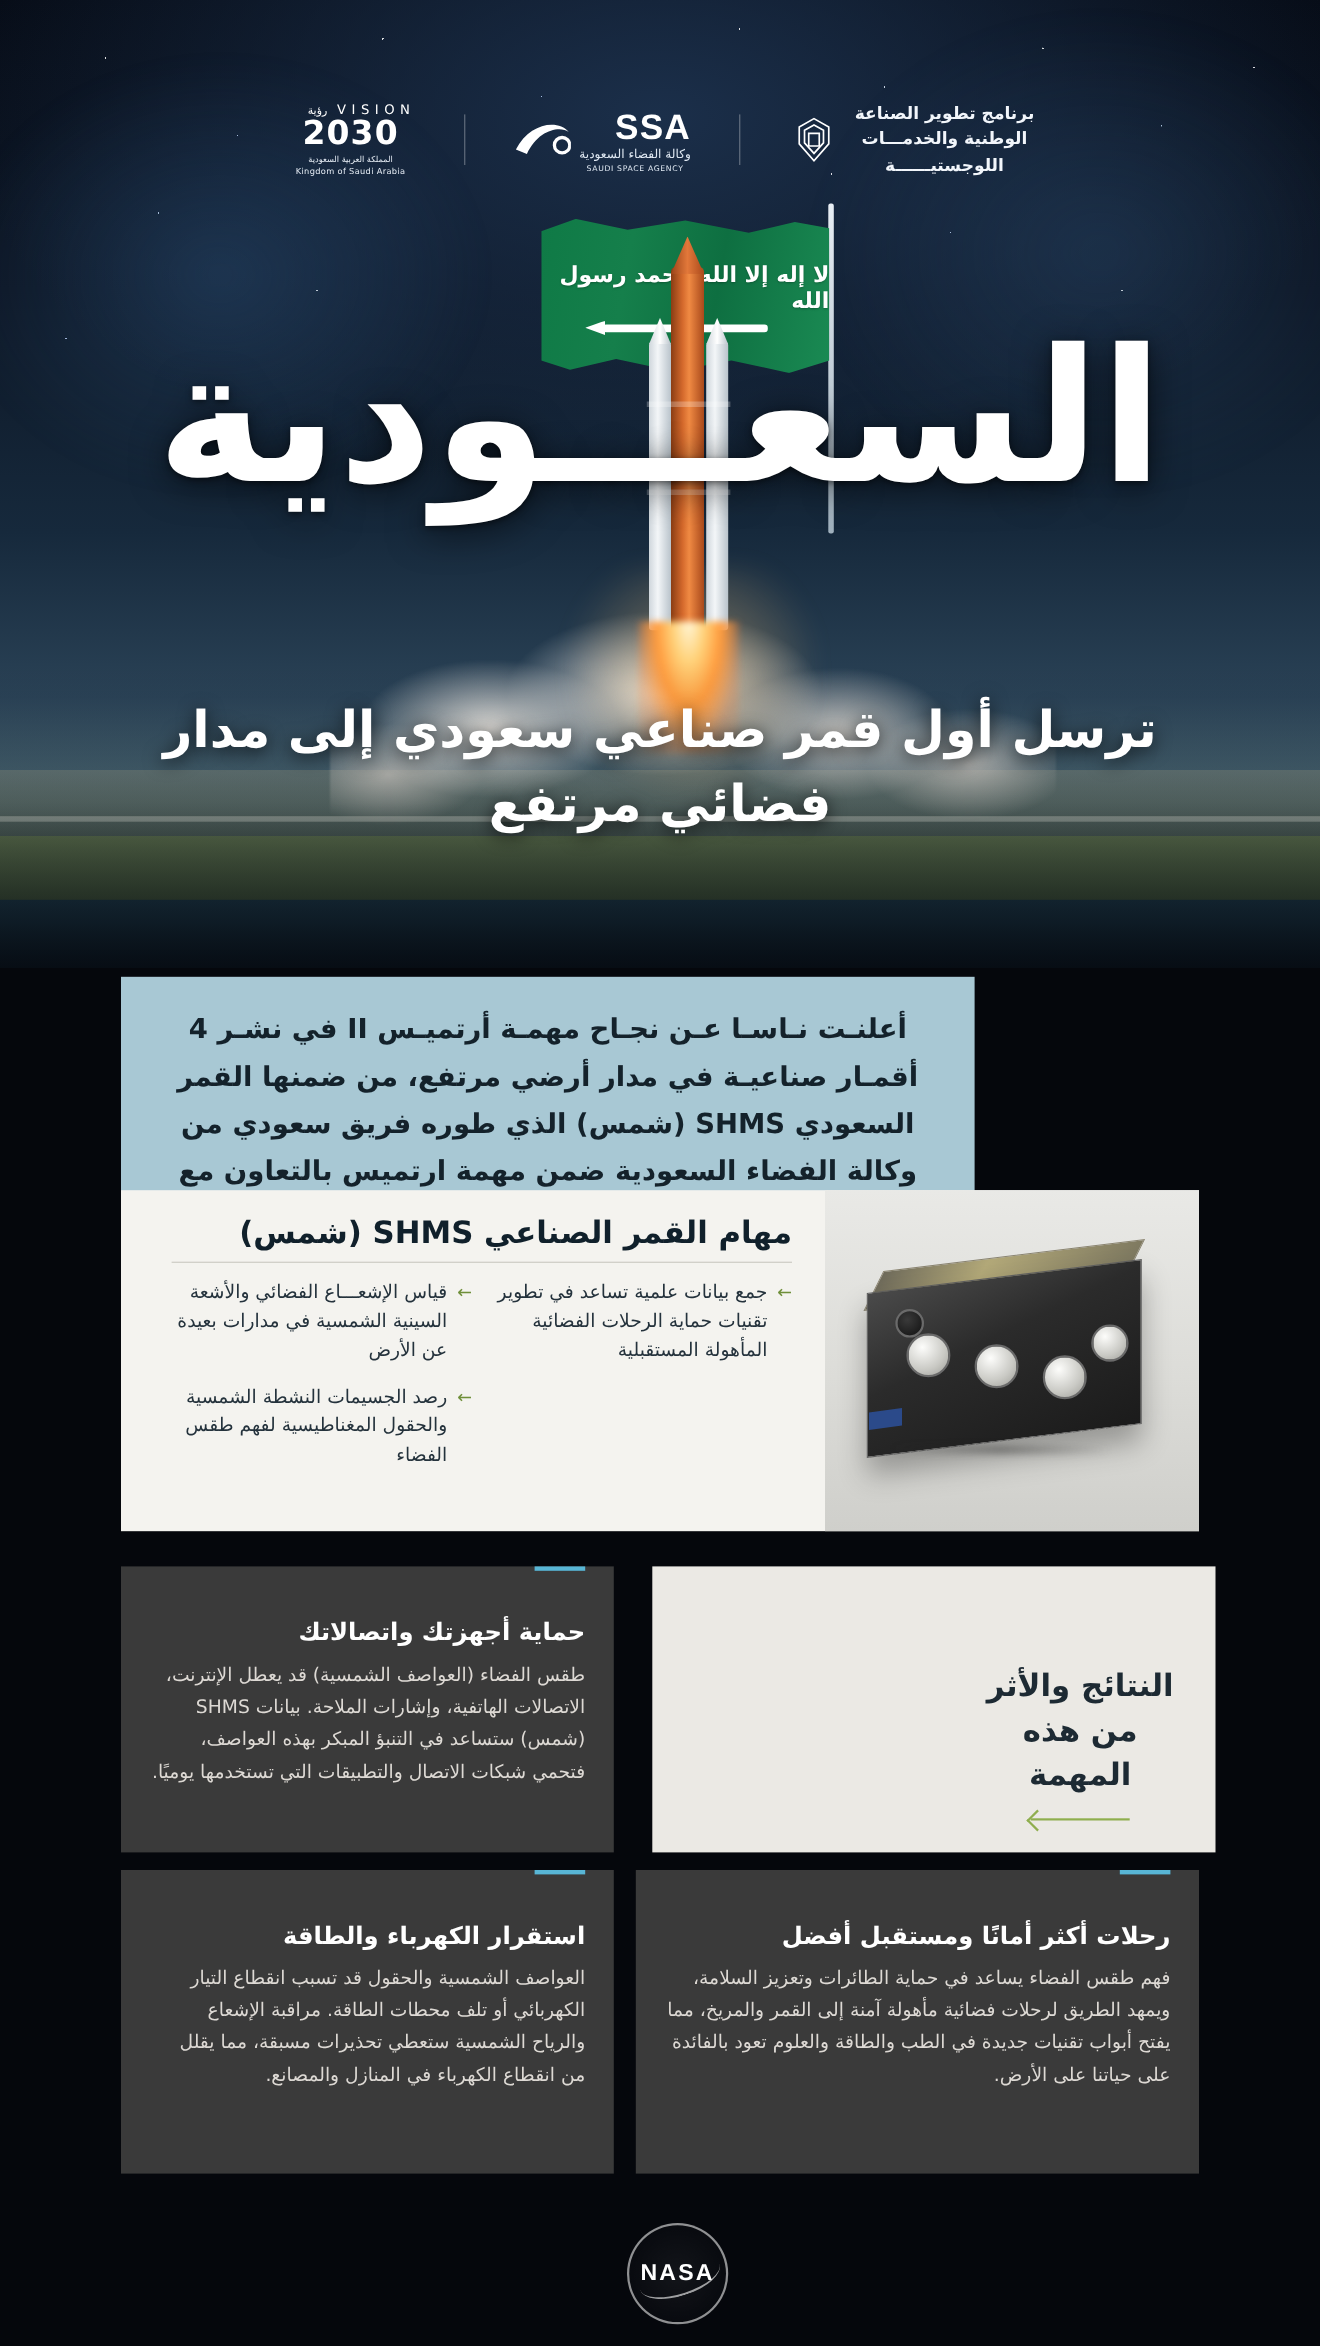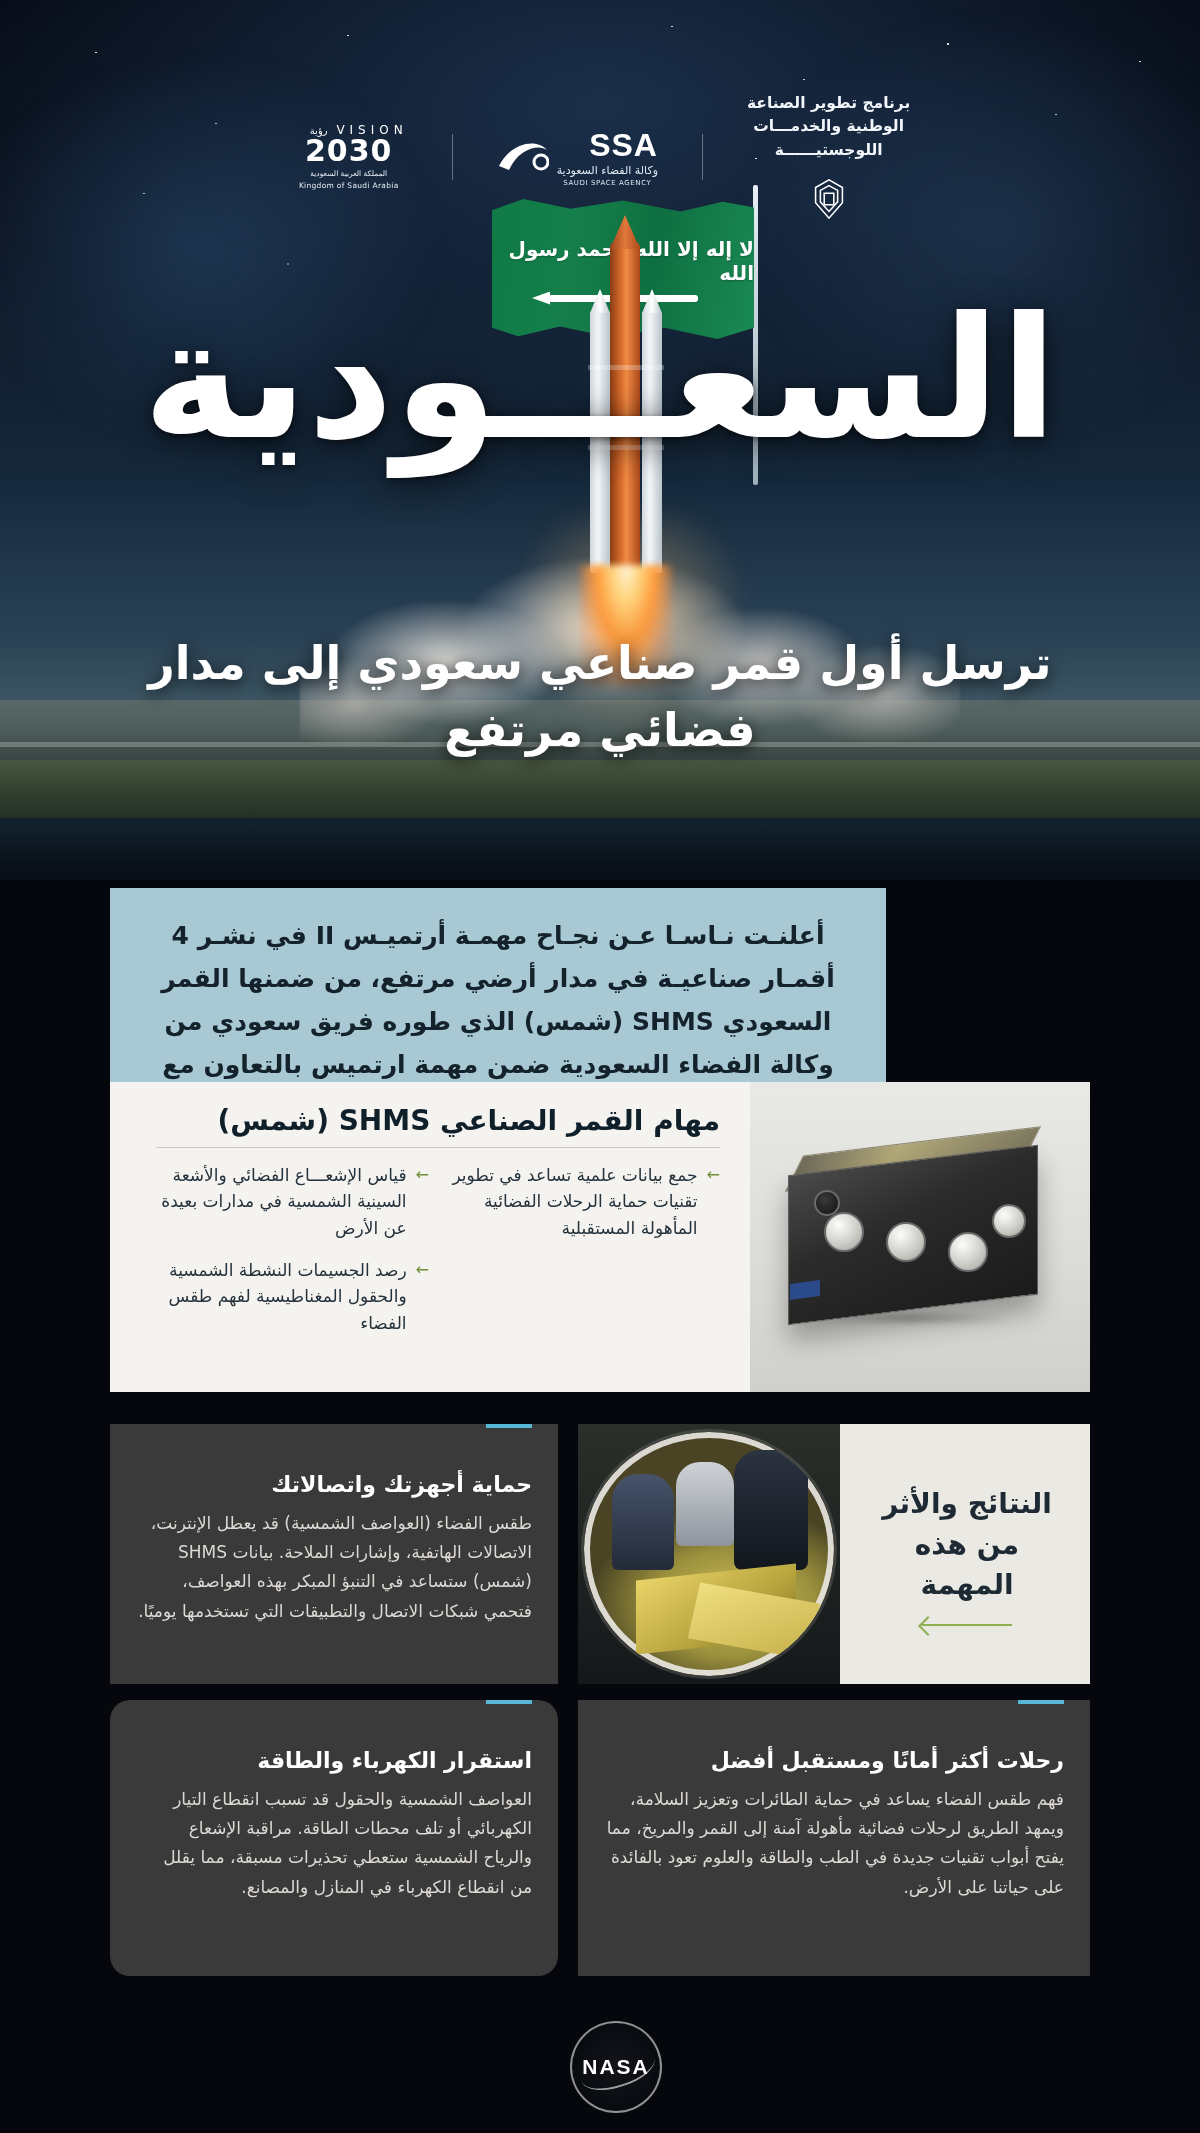--- a/index.html
+++ b/index.html
@@ -57,21 +57,21 @@
     background: radial-gradient(ellipse at 50% 50%, rgba(70,120,170,.22), rgba(20,40,70,0) 65%);
     filter: blur(16px);
   }
 
   
   .logo-row {
     position: absolute; top: 92px; left: 0; width: 1200px;
     display: flex; align-items: center; justify-content: center; gap: 44px;
     z-index: 9;
   }
-  .logo-block { display: flex; align-items: center; gap: 14px; color: #fff; flex-direction: column; }
+  .logo-block { display: flex; align-items: center; gap: 14px; color: #fff; }
   .ndlp-text {
     text-align: center; font-size: 15.5px; line-height: 1.5; letter-spacing: .5px;
     color: #f2f6fb; font-weight: 600;
   }
   .ndlp-mark { width: 46px; height: 46px; }
   .ssa-logo { display: flex; align-items: center; gap: 8px; }
   .ssa-word { font-size: 32px; font-weight: 700; letter-spacing: 1px; color: #fff; font-family: "Liberation Sans", sans-serif; }
   .ssa-sub { font-size: 7px; letter-spacing: .6px; color: #dfe8f2; text-align: center; margin-top: 2px;}
   .ssa-ar { font-size: 11px; color: #dfe8f2; text-align: center; }
   .v2030 { text-align: center; color: #fff; line-height: 1; }
@@ -239,26 +239,26 @@
   .panel:before {
     content: ""; position: absolute; top: 0; right: 26px; width: 46px; height: 4px; background: #58b6d6;
   }
   .panel h3 {
     color: #ffffff; font-size: 22px; font-weight: 700; text-align: right; margin: 8px 0 12px;
   }
   .panel p {
     color: #ddd9d4; font-size: 17px; line-height: 1.72; text-align: right;
   }
   #panel-protect { left: 110px; top: 1424px; width: 448px; height: 260px; }
-  #panel-power   { left: 110px; top: 1700px; width: 448px; height: 276px; border-radius: 20px; }
+  #panel-power   { left: 110px; top: 1700px; width: 448px; height: 276px; }
   #panel-flights { left: 578px; top: 1700px; width: 512px; height: 276px; }
 
   .impact-card {
-    position: absolute; left: 578px; top: 1424px; width: 512px; height: 260px;
-    z-index: 10; display: flex; background: #ebe9e4; overflow: hidden;
+    position: absolute; left: 593px; top: 1424px; width: 512px; height: 260px;
+    z-index: 10; display: flex; background: #ebe9e4; overflow: hidden; align-items: center;
   }
   .impact-left { width: 250px; padding: 60px 20px 0 24px; }
   .impact-left h3 {
     color: #1d2a33; font-size: 28px; font-weight: 700; line-height: 1.45; text-align: center;
   }
   .impact-arrow { margin: 18px auto 0; width: 90px; height: 2px; background: #8fae4e; position: relative; }
   .impact-arrow:after { content:""; position:absolute; left:-1px; top:-5px; width: 12px; height: 12px;
     border-left: 2px solid #8fae4e; border-bottom: 2px solid #8fae4e; transform: rotate(45deg); }
   .impact-photo {
     flex: 1; position: relative; overflow: hidden;

